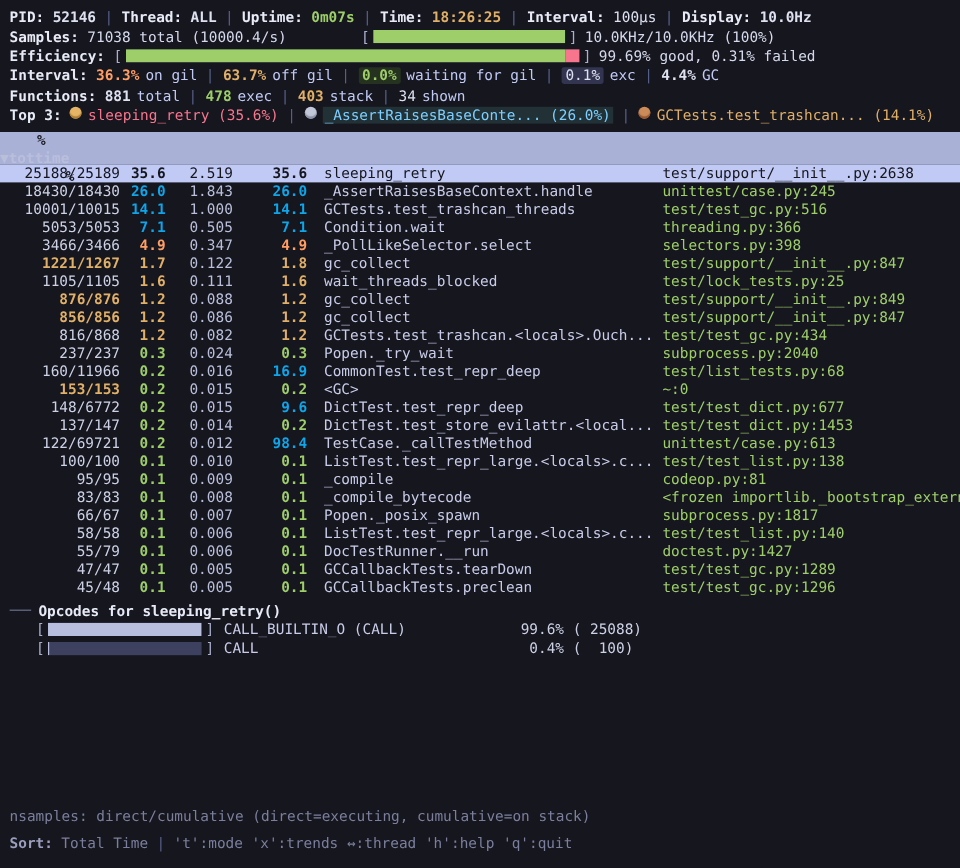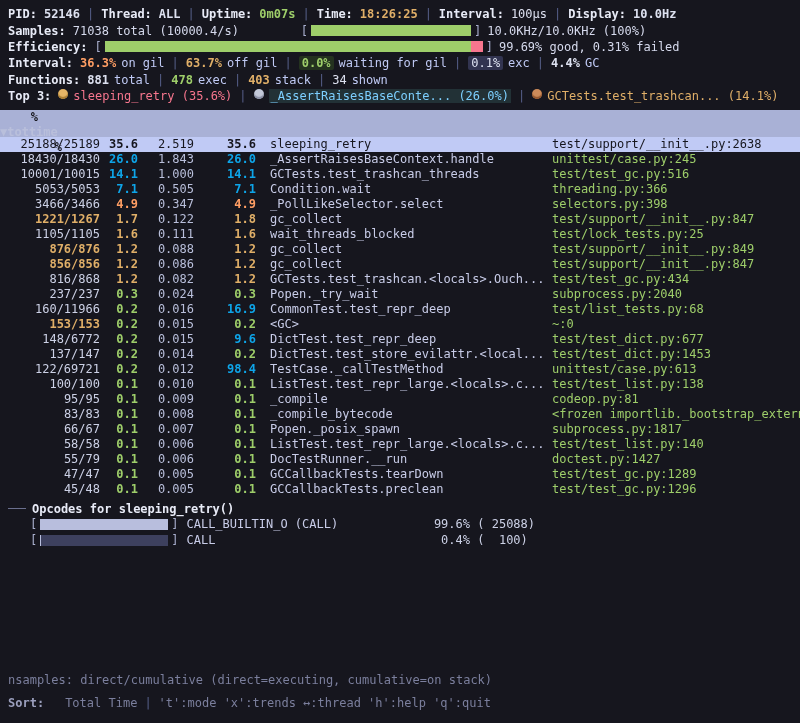--- a/index.html
+++ b/index.html
@@ -66,21 +66,21 @@
   
   .opsep { margin-top:4px; height:15px; }
   .dashline { width:18px; height:1px; background:#6a6f8e; margin-right:6px; }
   .opsep-label { font-weight:bold; color:#e8ebf7; }
   .oprow { display:flex; align-items:center; height:16px; padding-left:30px; white-space:pre; flex:0 0 auto; }
   .op-name { margin-left:8px; width:240px; color:#c8cce8; overflow:hidden; }
   .op-stat { width:116px; text-align:center; white-space:pre; color:#ccd1e6; }
 
   .spacer { flex:1 1 auto; }
   .footer { color:#7b7f9d; }
-  .footer .flab { color:#9b9fbd; font-weight:bold; margin-right:21px; }
+  .footer .flab { color:#9b9fbd; font-weight:bold; margin-right:7px; }
   .footer .fsep { color:#565f89; padding:0 7px; }
   .footer .fsep::before { content:"|"; }
 </style>
 </head>
 <body>
 
 <div class="screen">
 
 
   <div class="line">

